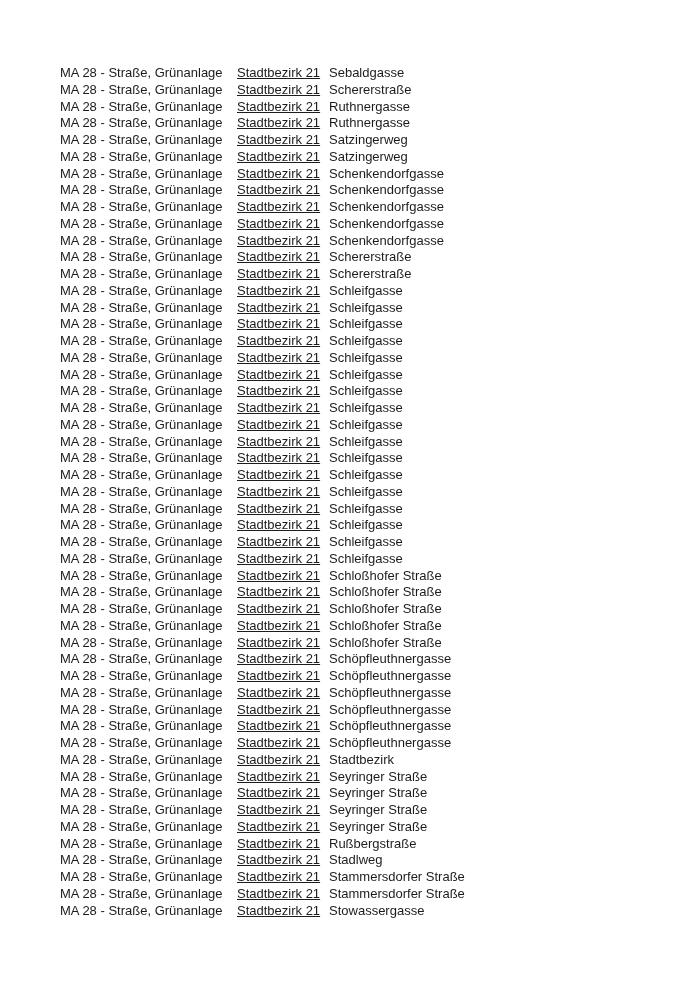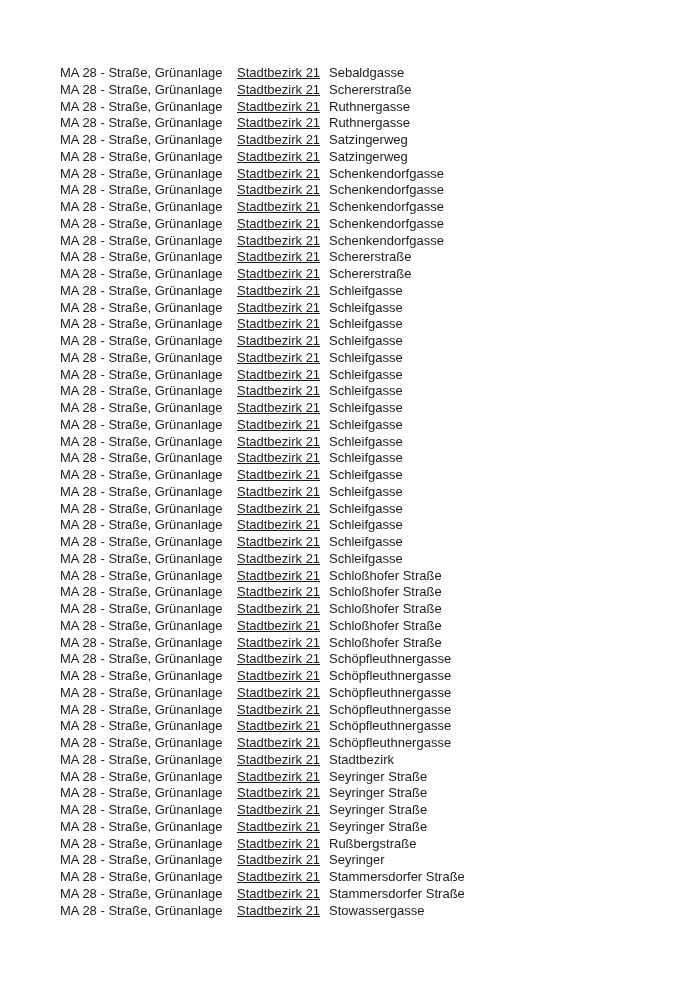--- a/index.html
+++ b/index.html
@@ -316,21 +316,21 @@
 
   <div class="row">
     <span class="cell col-department">MA 28 - Straße, Grünanlage</span>
     <span class="cell col-district">Stadtbezirk 21</span>
     <span class="cell col-street">Rußbergstraße</span>
   </div>
 
   <div class="row">
     <span class="cell col-department">MA 28 - Straße, Grünanlage</span>
     <span class="cell col-district">Stadtbezirk 21</span>
-    <span class="cell col-street">Seyringer</span>
+    <span class="cell col-street">Stadlweg</span>
   </div>
 
   <div class="row">
     <span class="cell col-department">MA 28 - Straße, Grünanlage</span>
     <span class="cell col-district">Stadtbezirk 21</span>
     <span class="cell col-street">Stammersdorfer Straße</span>
   </div>
 
   <div class="row">
     <span class="cell col-department">MA 28 - Straße, Grünanlage</span>

